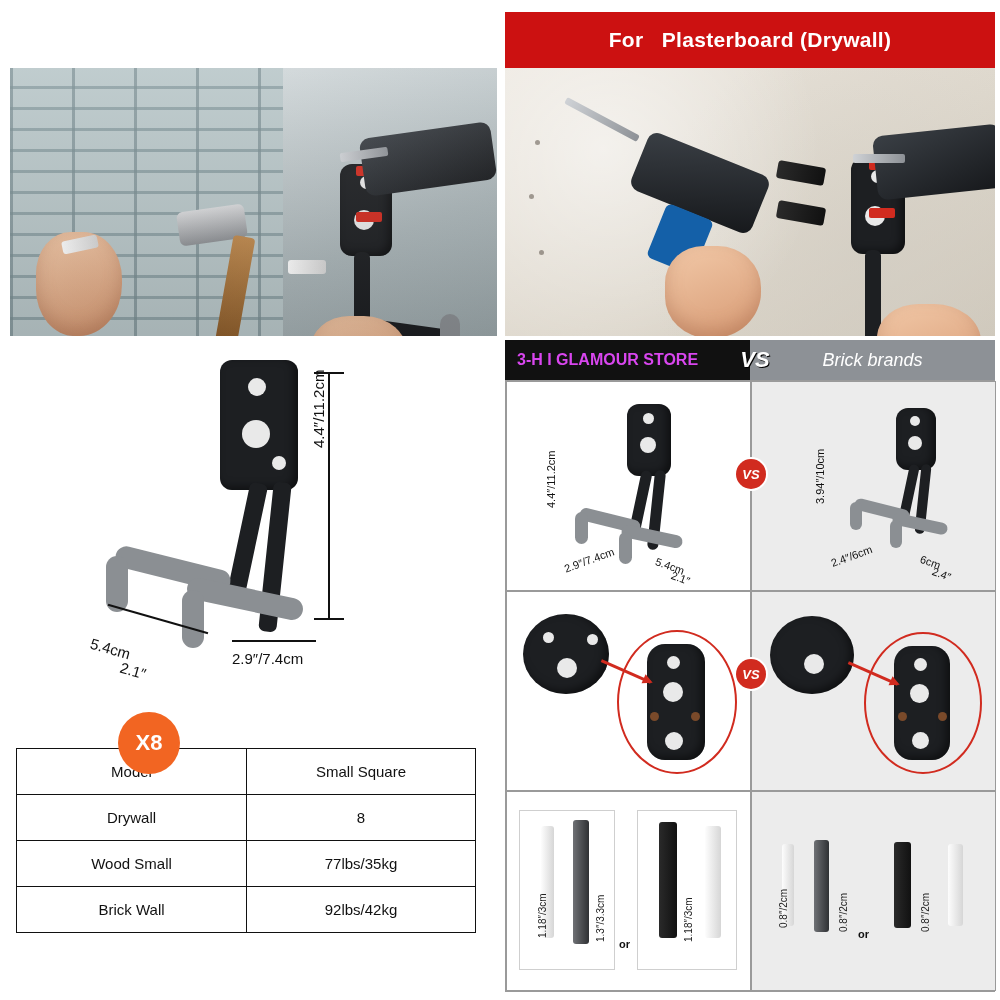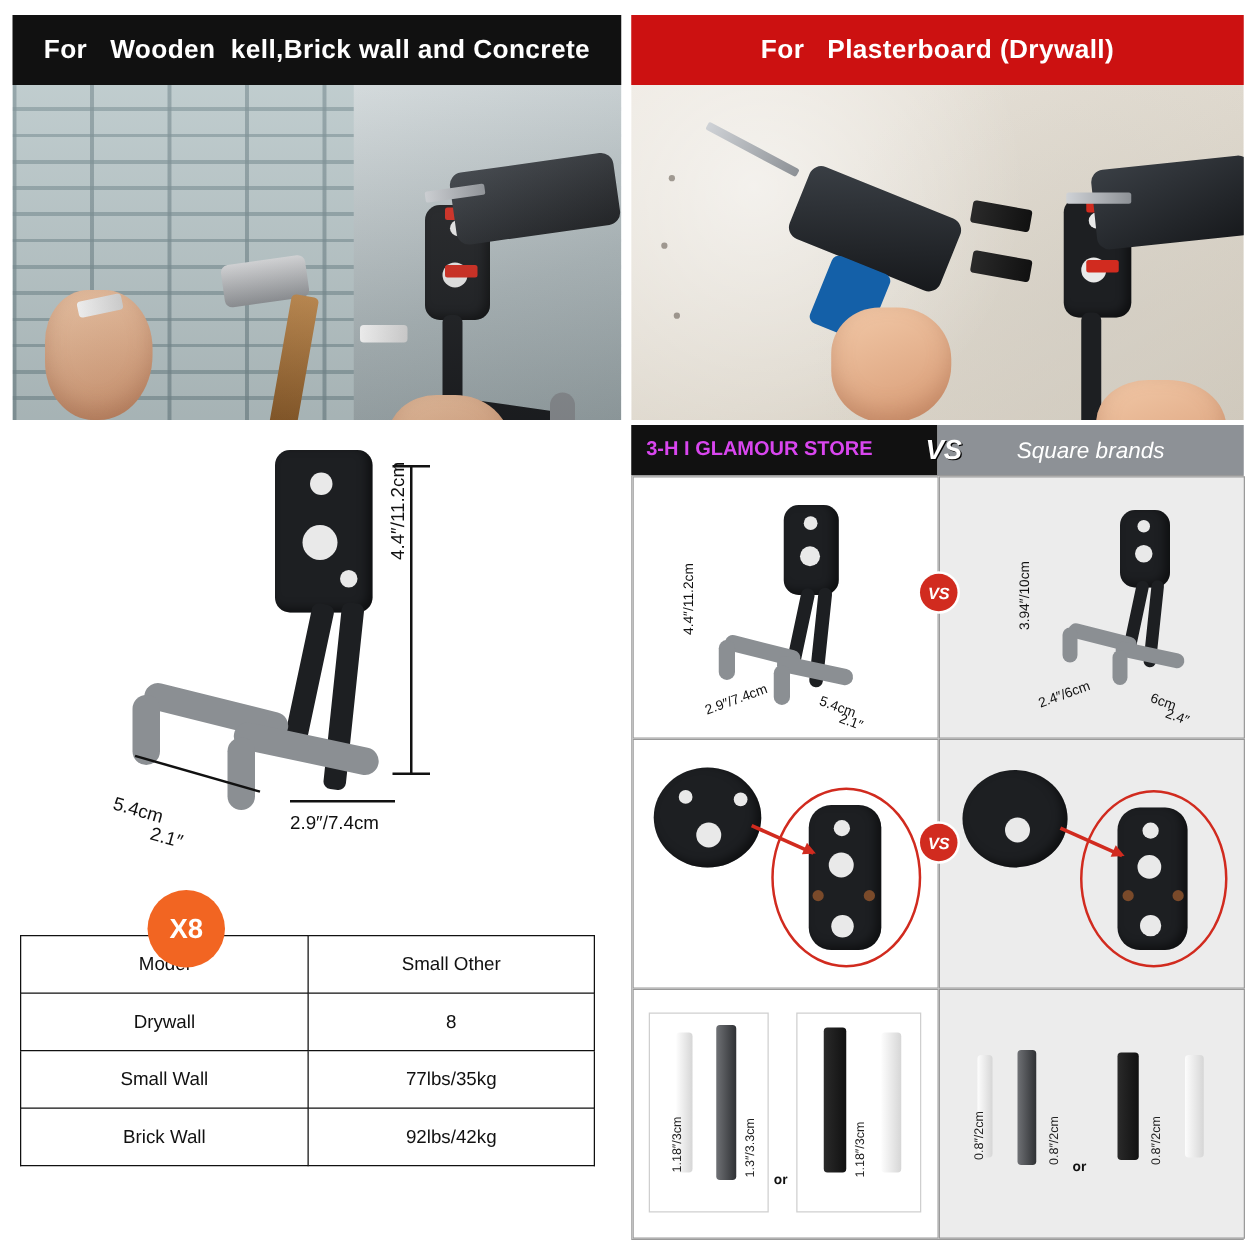--- a/index.html
+++ b/index.html
@@ -192,23 +192,20 @@
   .hw-label { position:absolute; font-size:10px; color:#222; }
   .hw-label.vert { transform:rotate(-90deg); transform-origin:left top; }
   .or-text { position:absolute; font-size:11px; font-weight:bold; color:#111; }
   .hw-box { position:absolute; border:1px solid #cfcfcf; background:#fff; }
 </style>
 </head>
 <body>
 
 <div class="page">
 
-  <div class="banner banner-left">
-    <span>For   Wooden  kell,Brick wall and Concrete</span>
-  </div>
   <div class="banner banner-right">
     <span>For   Plasterboard (Drywall)</span>
   </div>
 
   <div class="photo photo-left">
     <div class="brickwall"></div>
     <div class="leftphoto-right"></div>
 
     <div class="hand" style="left:26px; top:164px; width:86px; height:104px;"></div>
     <div class="anchor-white" style="left:52px; top:170px; width:36px; height:13px; transform:rotate(-12deg);"></div>
@@ -296,45 +293,45 @@
     <div class="dim-label" style="left:110px; top:322px; transform:rotate(16deg); white-space:nowrap;">2.1″</div>
 
     <div class="dim-line" style="left:222px; top:300px; width:84px; height:2px;"></div>
     <div class="dim-label" style="left:222px; top:310px; white-space:nowrap;">2.9″/7.4cm</div>
   </div>
 
   <table class="spec-table">
     <tbody>
       <tr>
         <td class="k">Model</td>
-        <td>Small Other</td>
+        <td>Small Square</td>
       </tr>
       <tr>
         <td class="k">Drywall</td>
         <td>8</td>
       </tr>
       <tr>
-        <td class="k">Small Wall</td>
+        <td class="k">Wood Small</td>
         <td>77lbs/35kg</td>
       </tr>
       <tr>
         <td class="k">Brick Wall</td>
         <td>92lbs/42kg</td>
       </tr>
     </tbody>
   </table>
 
   <div class="cmp">
 
     <div class="cmp-head">
       <div class="cmp-head-left">
         <span>3-H I GLAMOUR STORE</span>
       </div>
       <div class="cmp-head-right">
-        <span>Square brands</span>
+        <span>Brick brands</span>
       </div>
       <div class="vs-head">VS</div>
     </div>
 
     <div class="cmp-grid">
 
       <div class="cmp-cell cell-white" style="left:0; top:0; width:245px; height:210px;">
         <div class="hook" style="left:58px; top:22px; width:150px; height:160px;">
           <div class="hook-plate" style="left:62px; top:0; width:44px; height:72px;"></div>
           <div class="hook-hole" style="left:78px; top:9px; width:11px; height:11px;"></div>

